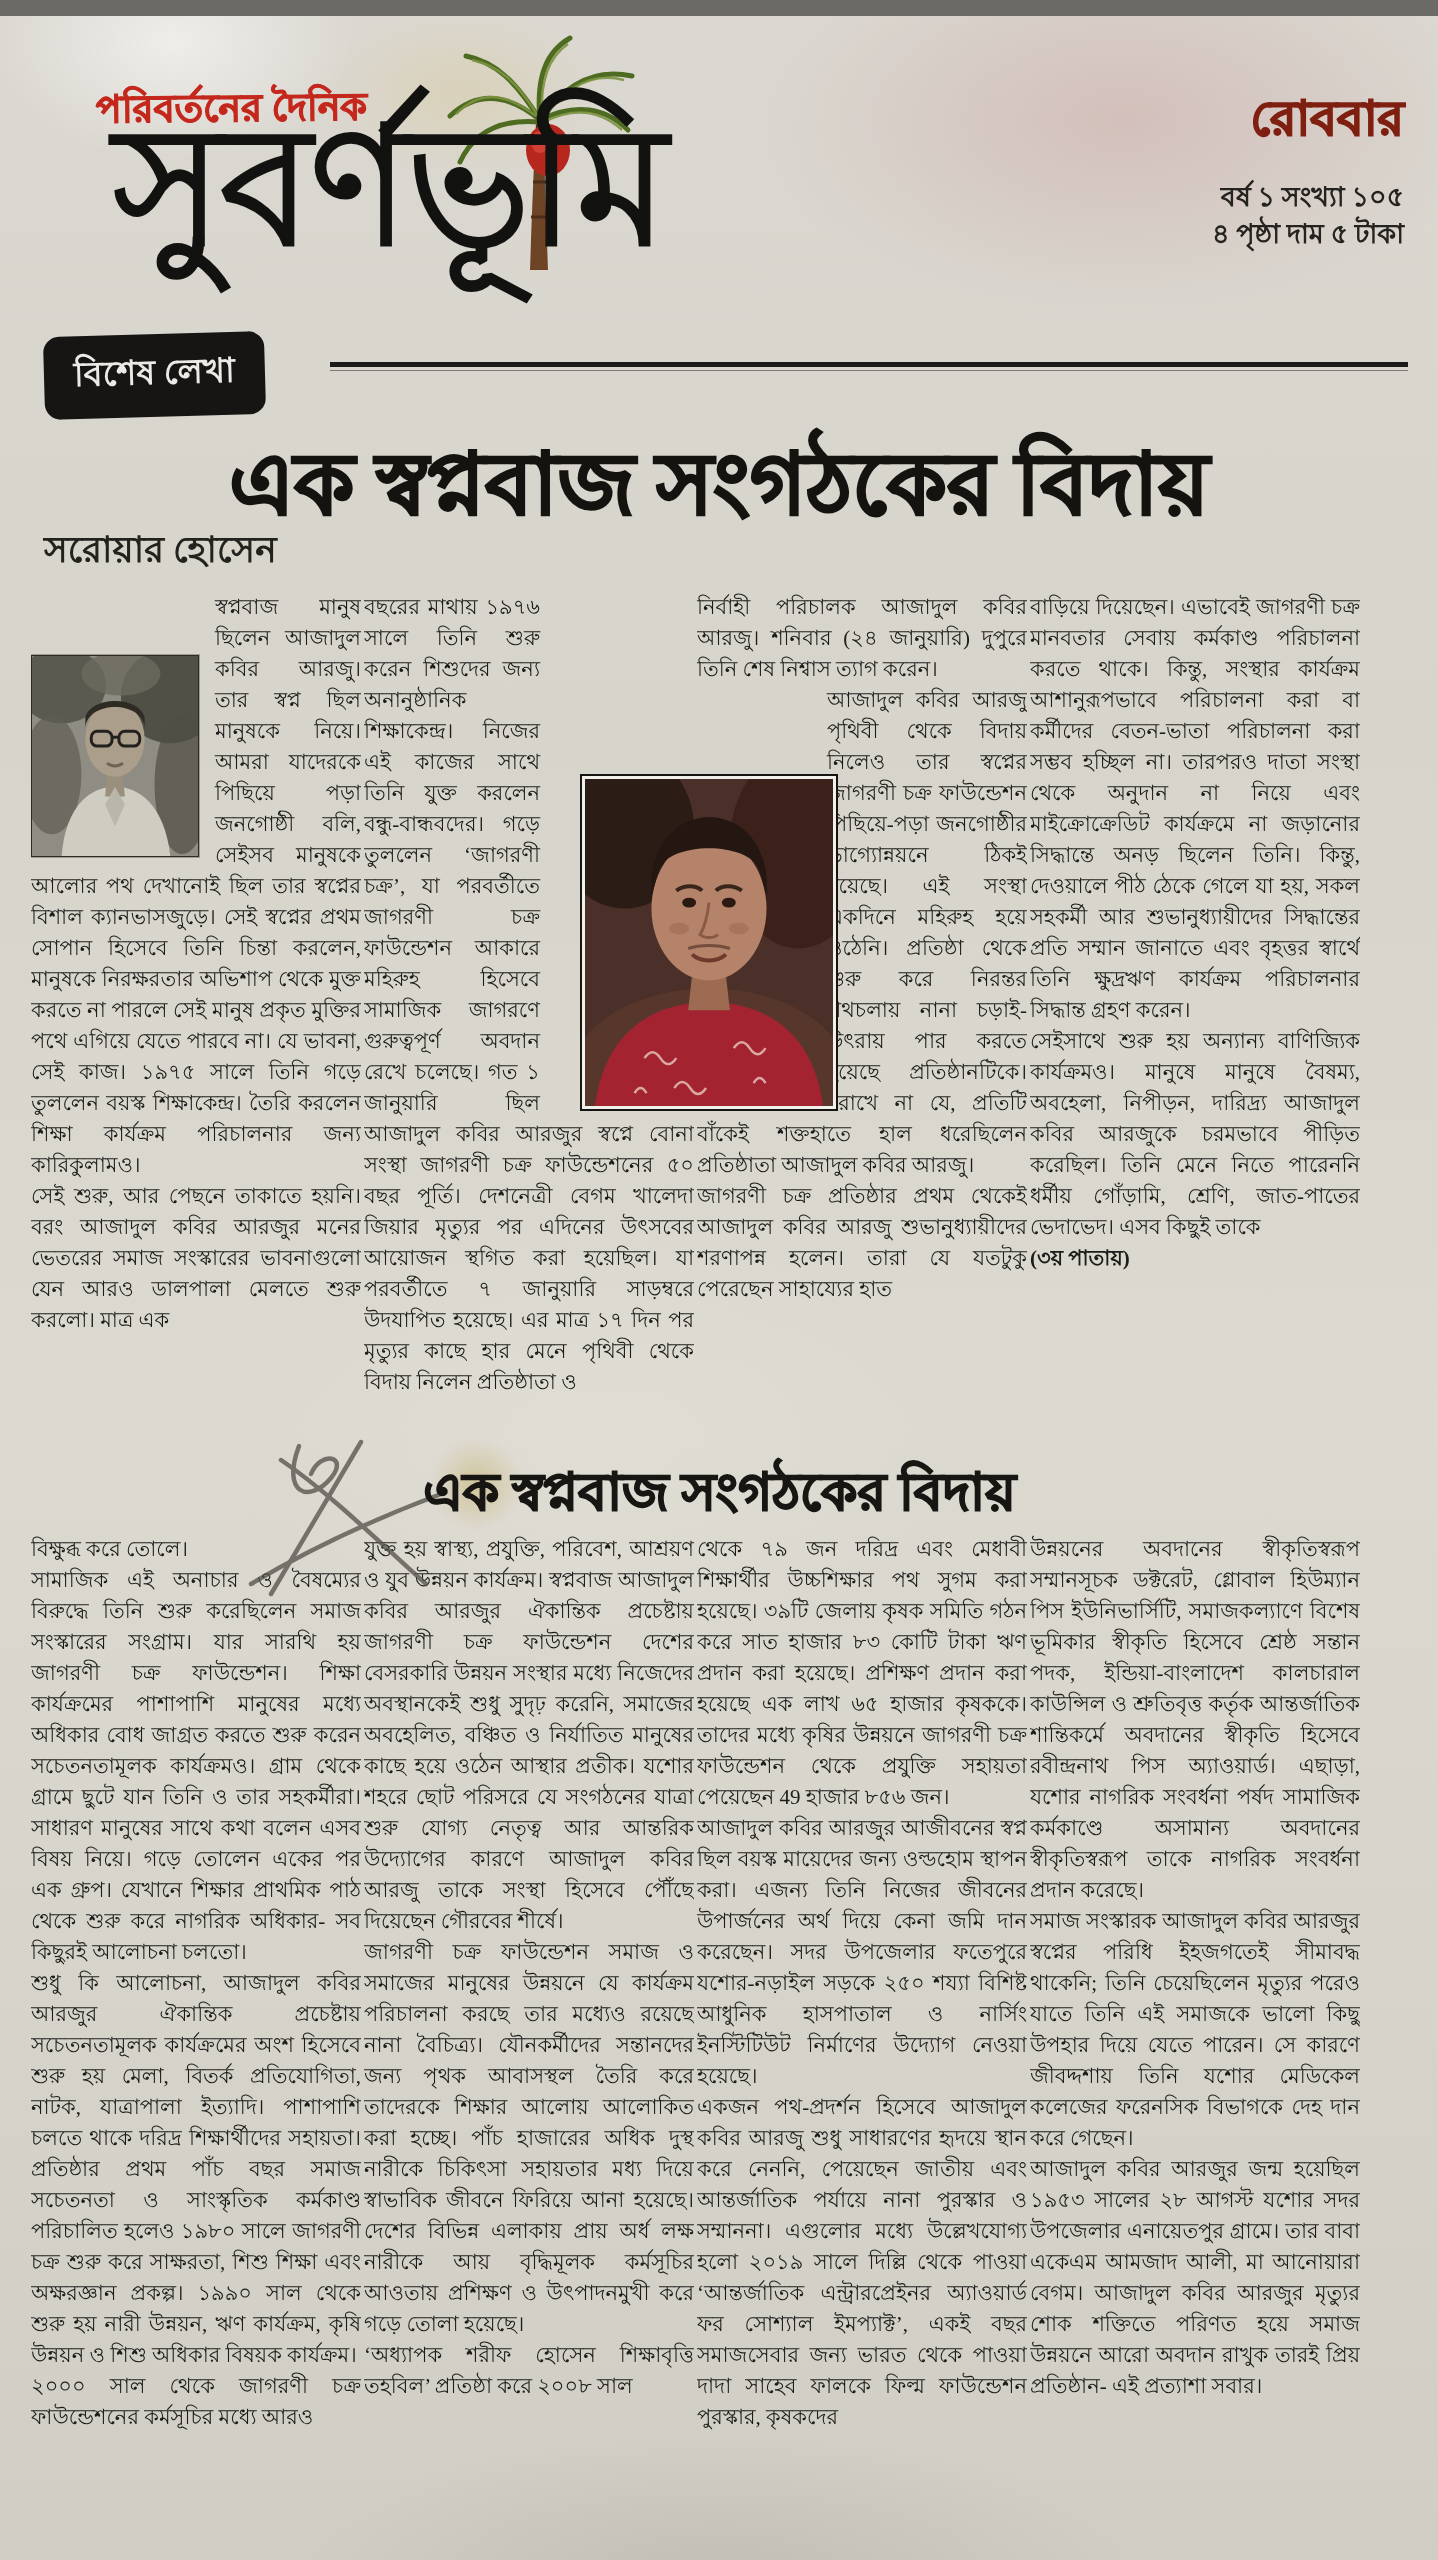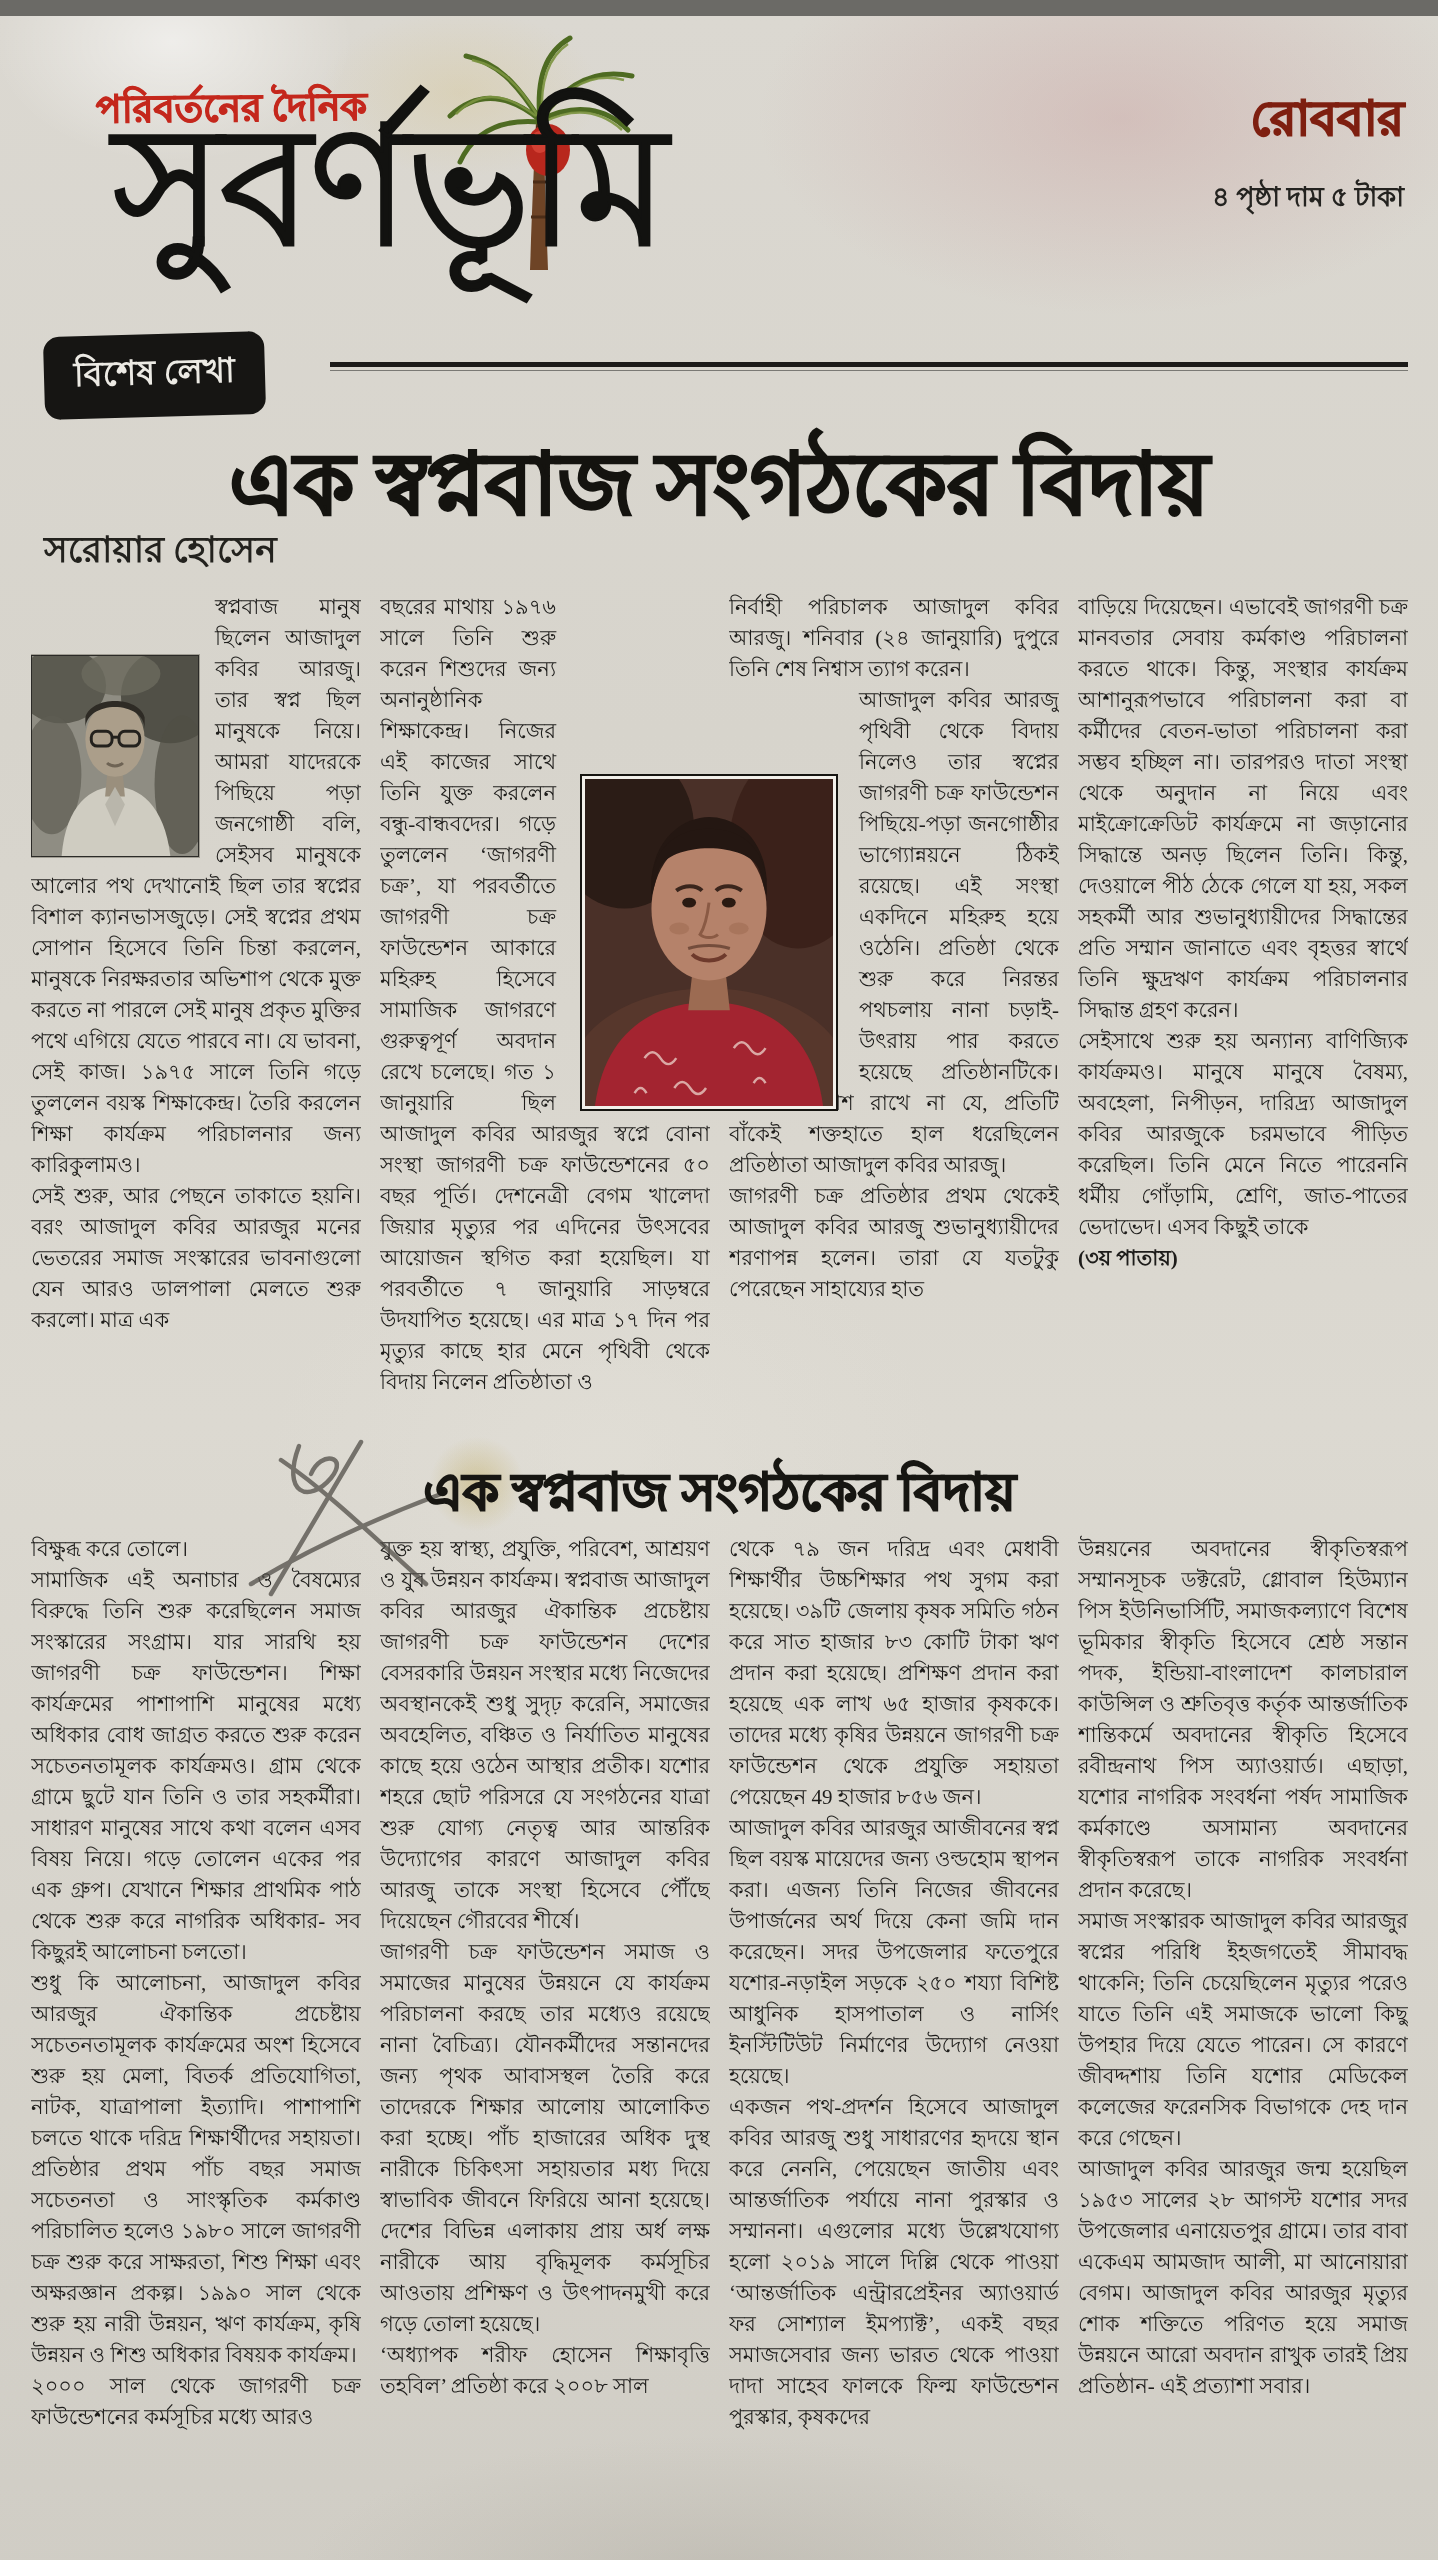--- a/index.html
+++ b/index.html
@@ -43,21 +43,21 @@
   }
   
   .headline {
     position:absolute; left:0; top:362px; width:100%; text-align:center;
     font-size:86px; line-height:1.15; font-weight:bold; color:#14130f;
     -webkit-text-stroke:2px #14130f;
   }
   .byline { position:absolute; left:0; top:506px; width:100%; text-align:left;
     font-size:36px; font-weight:bold; color:#23221e;padding-left:44px; }
   
-  .cols { display:flex; gap:19px; }
+  .cols { display:flex; gap:3px; }
   .col { width:330px; font-size:21px; line-height:31px; text-align:justify; overflow:hidden; }
   .para { margin:0; }
   .lead-article { position:absolute; left:31px; top:576px; width:1377px; height:858px; }
   .jump-note { text-align:left; font-weight:bold; padding-right:6px; }
   
   .photo-bw {
     float:left; width:168px; height:202px; margin:63px 16px 8px 0;
     border:1px solid #2b2a27; background:#8e8c82; box-shadow:0 0 0 1px #a09d93;
   }
   .spacer-right { float:right; width:140px; height:332px; margin:184px 0 8px 14px; }
@@ -109,20 +109,21 @@
 
       <ellipse cx="112" cy="118" rx="22" ry="26" fill="#b8271d"></ellipse>
       <ellipse cx="104" cy="110" rx="9" ry="11" fill="#d8473a" opacity="0.8"></ellipse>
       <path d="M108 92 C 110 100 112 104 112 112" stroke="#5f3a1d" stroke-width="4" fill="none"></path>
     </svg>
 
     <div class="logo">সুবর্ণভূমি</div>
 
     <div class="dateblock">
       <div class="day">রোববার</div>
+      <div class="dateline">বর্ষ ১ সংখ্যা ১০৫</div>
       <div class="dateline">৪ পৃষ্ঠা দাম ৫ টাকা</div>
     </div>
   </header>
 
   <div class="rule"></div>
   <div class="rule2"></div>
   <div class="special-tag">বিশেষ লেখা</div>
 
   <h1 class="headline">এক স্বপ্নবাজ সংগঠকের বিদায়</h1>
   <div class="byline">সরোয়ার হোসেন</div>

